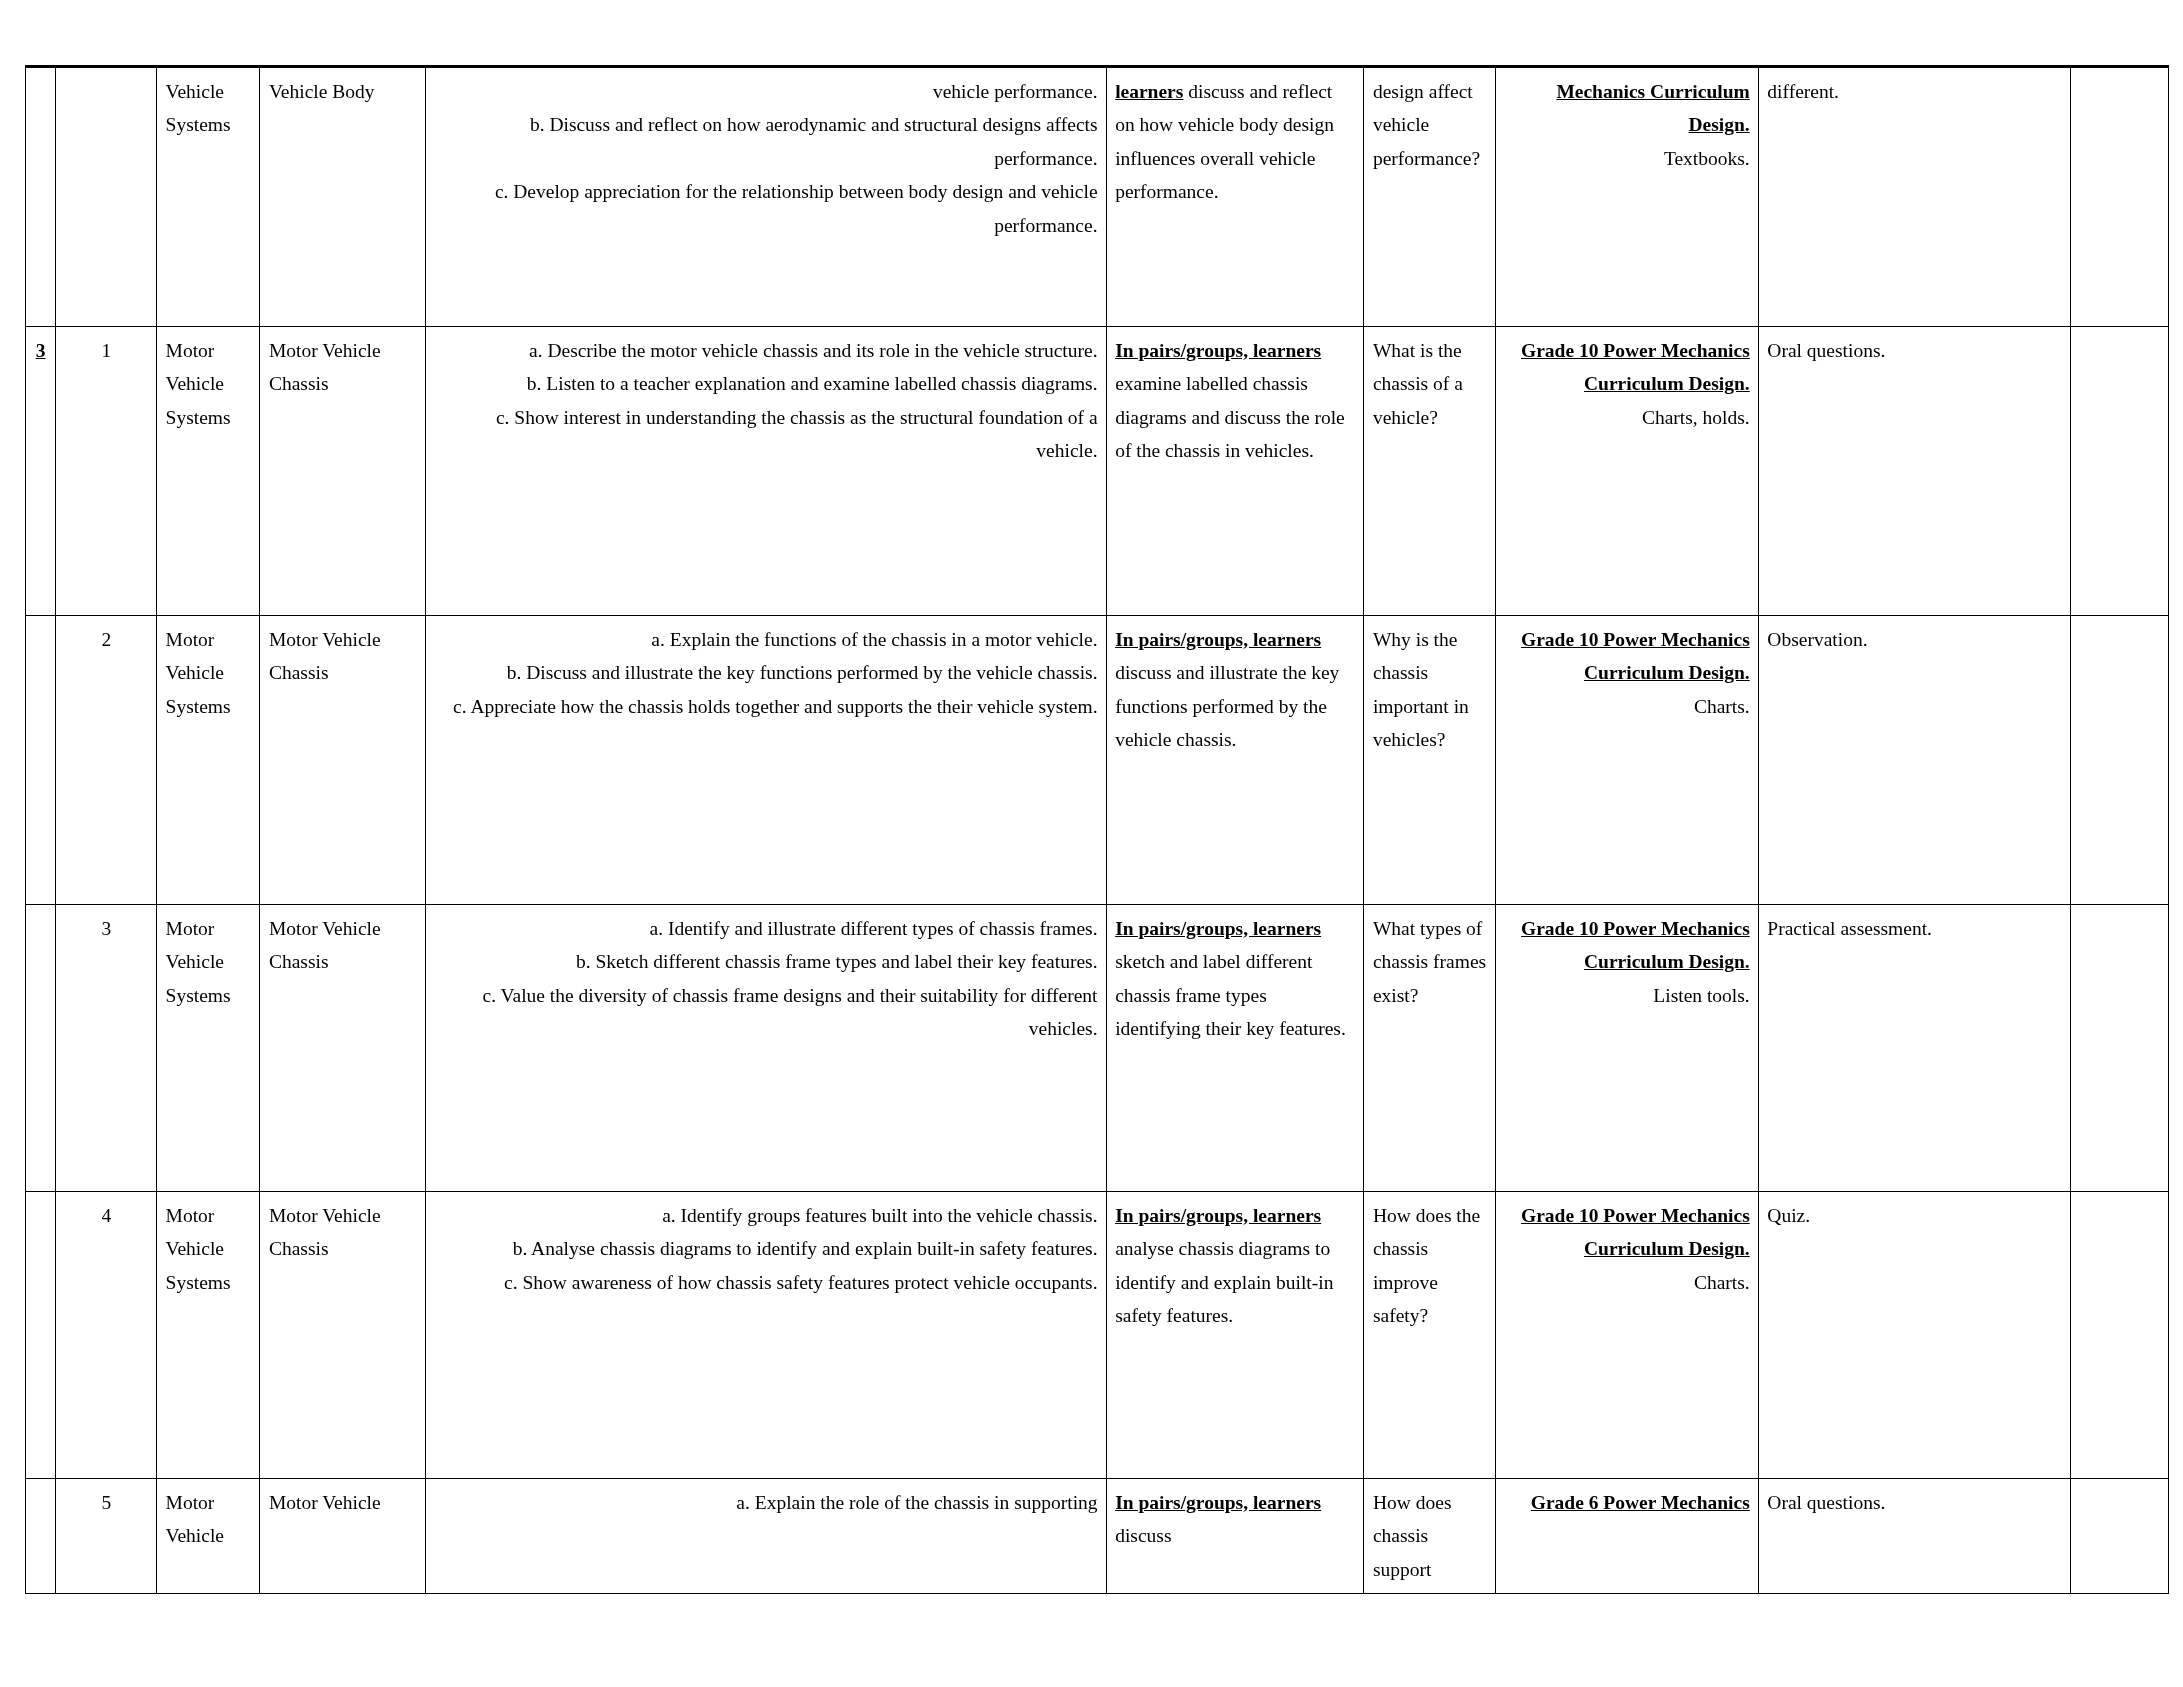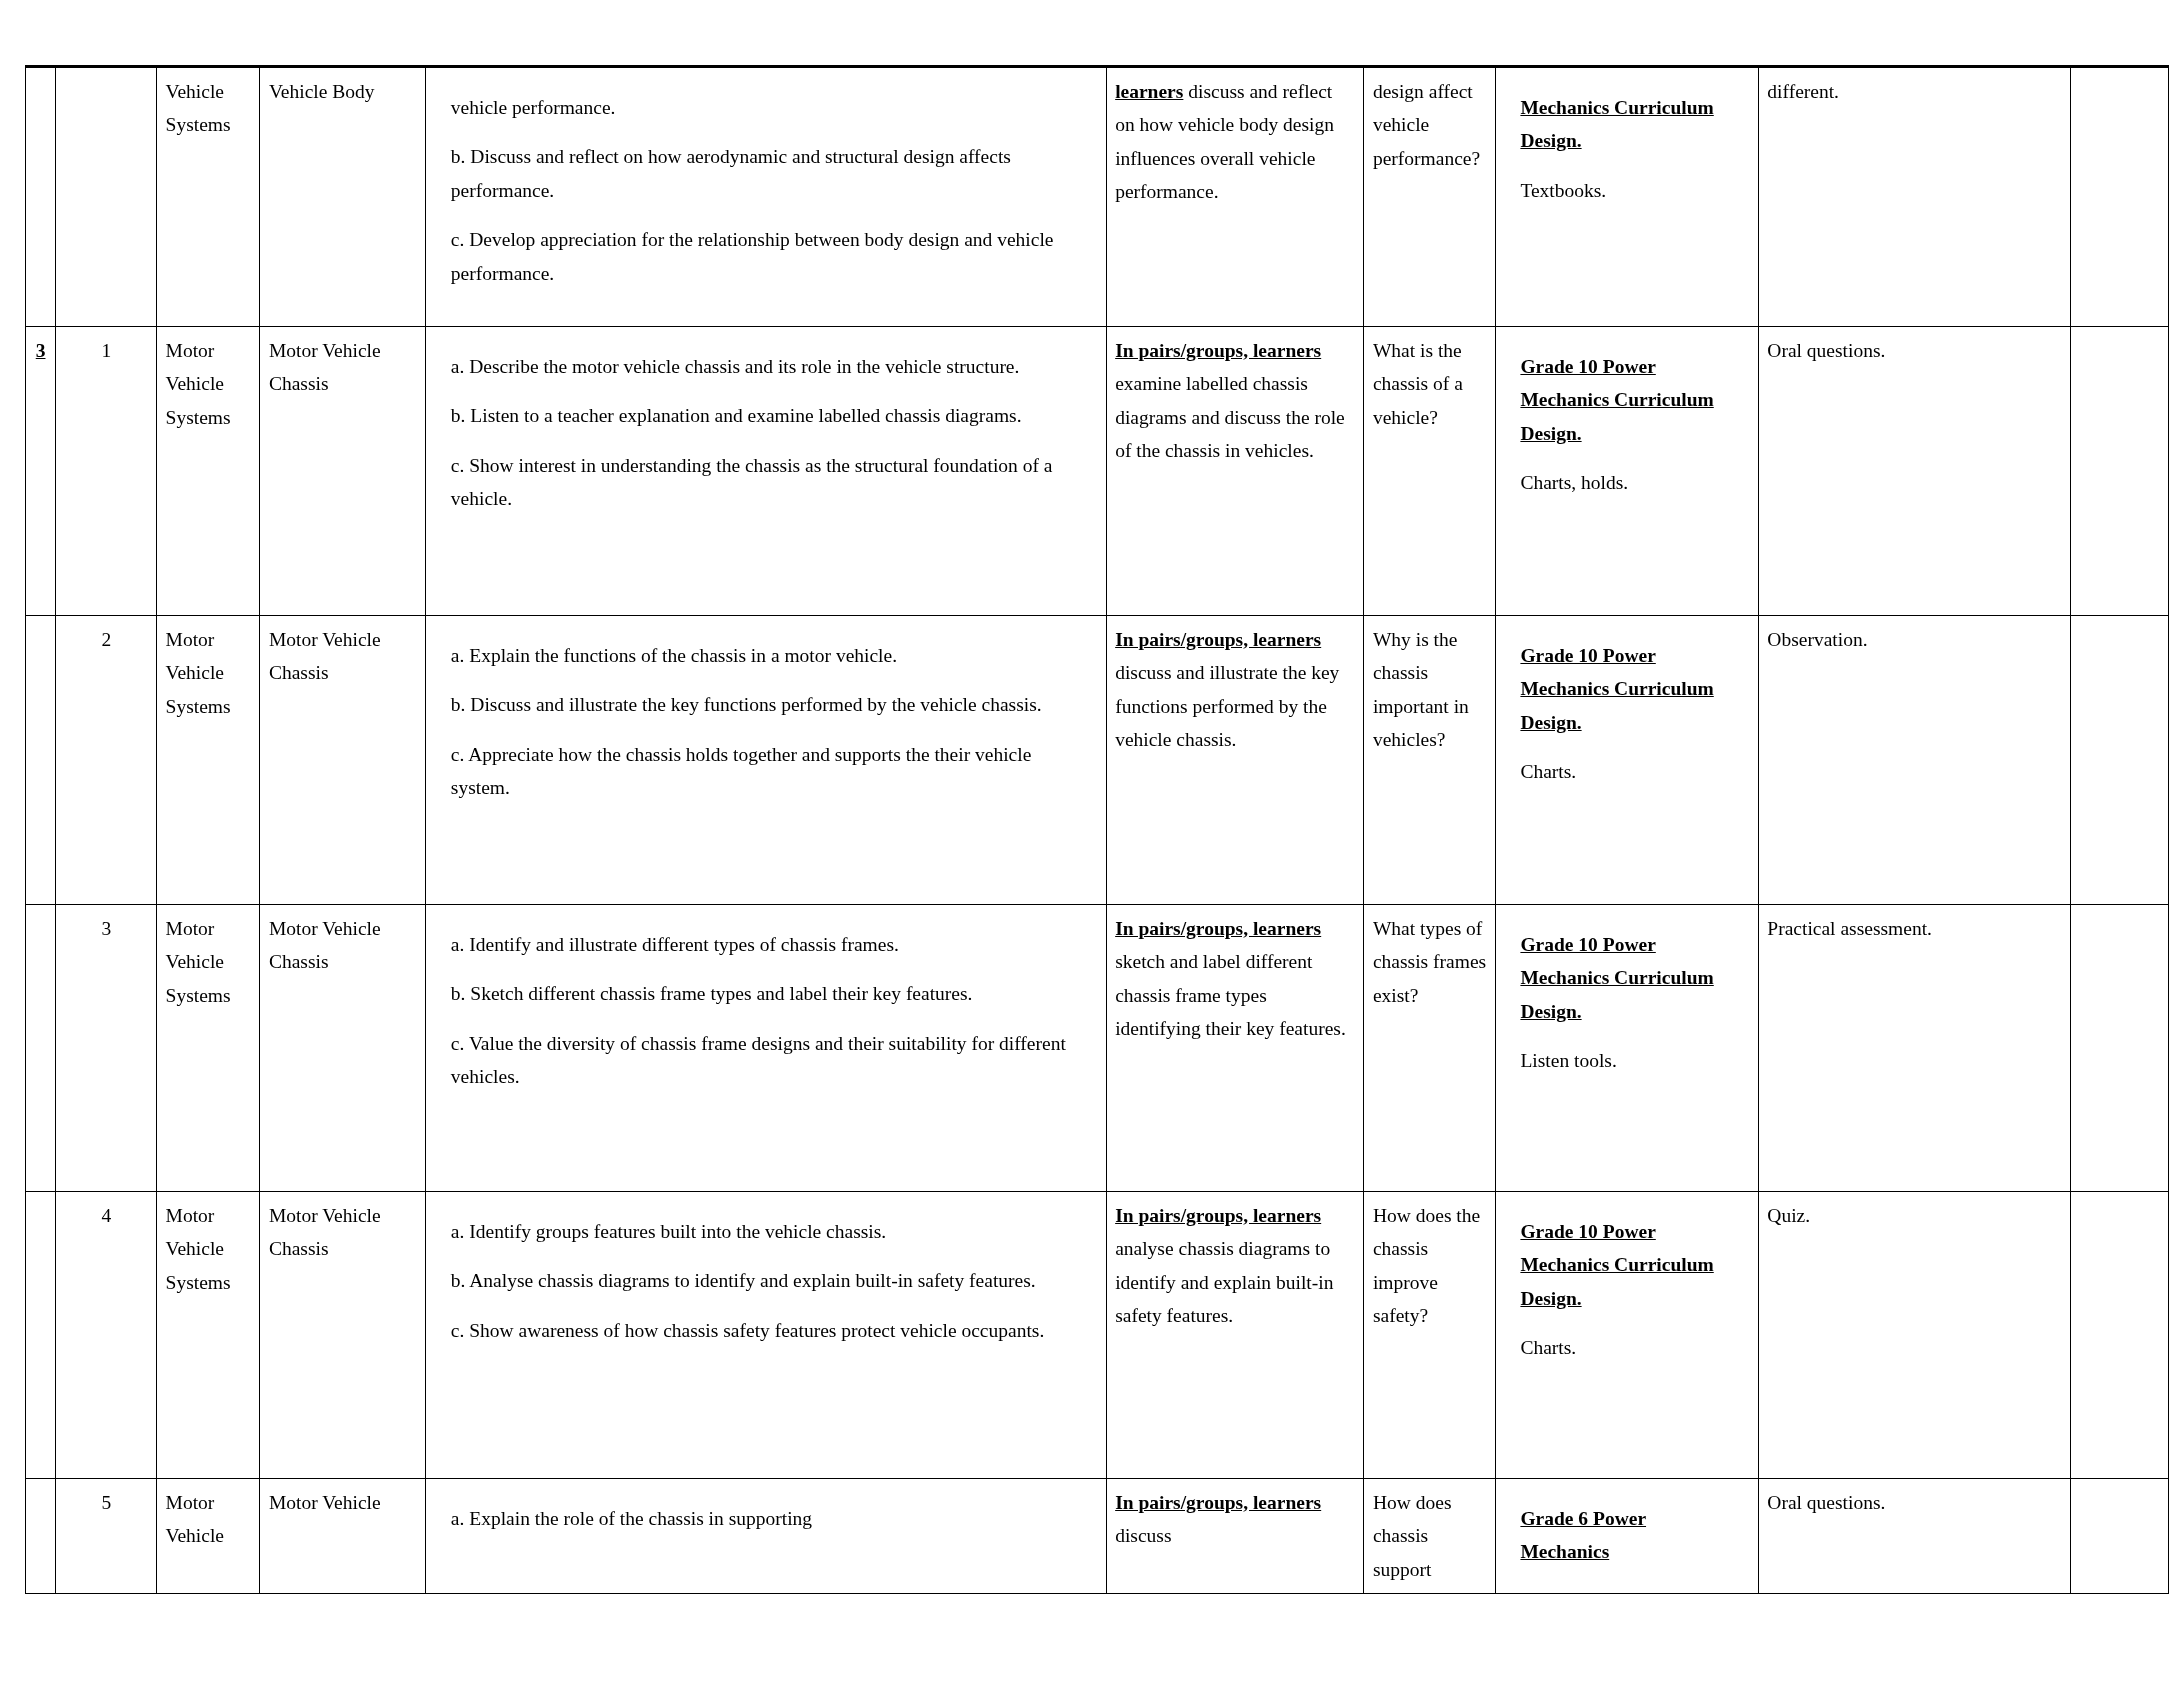--- a/index.html
+++ b/index.html
@@ -45,21 +45,21 @@
   col.c-strand    { width: 81px; }
   col.c-substrand { width: 130px; }
   col.c-outcomes  { width: 533px; }
   col.c-activities{ width: 202px; }
   col.c-inquiry   { width: 103px; }
   col.c-resources { width: 206px; }
   col.c-assess    { width: 245px; }
   col.c-refl      { width: 76px; }
   .num-cell { text-align: center; padding-left: 2.6px; padding-right: 2.6px; }
   .bold { font-weight: bold; text-decoration: underline; }
-  .p { margin: 16px; }
+  .p { margin: 0; text-align: right; }
   .topline {
     position: absolute;
     left: 24.5px;
     top: 65px;
     width: 2144px;
     height: 2px;
     background: #000;
   }
 </style>
 </head>
@@ -82,21 +82,21 @@
     </colgroup>
     <tbody>
 
       <tr style="height:259px;">
         <td class="num-cell"><span class="bold"></span></td>
         <td class="num-cell"><span></span></td>
         <td><span>Vehicle Systems</span></td>
         <td><span>Vehicle Body</span></td>
         <td>
           <p class="p">vehicle performance.</p>
-          <p class="p">b. Discuss and reflect on how aerodynamic and structural design affects performance.</p>
+          <p class="p">b. Discuss and reflect on how aerodynamic and structural designs affects performance.</p>
           <p class="p">c. Develop appreciation for the relationship between body design and vehicle performance.</p>
         </td>
         <td><span class="bold">learners</span><span> discuss and reflect on how vehicle body design influences overall vehicle performance.</span></td>
         <td><span>design affect vehicle performance?</span></td>
         <td>
           <p class="p bold">Mechanics Curriculum Design.</p>
           <p class="p">Textbooks.</p>
         </td>
         <td><span>different.</span></td>
         <td><span></span></td>

